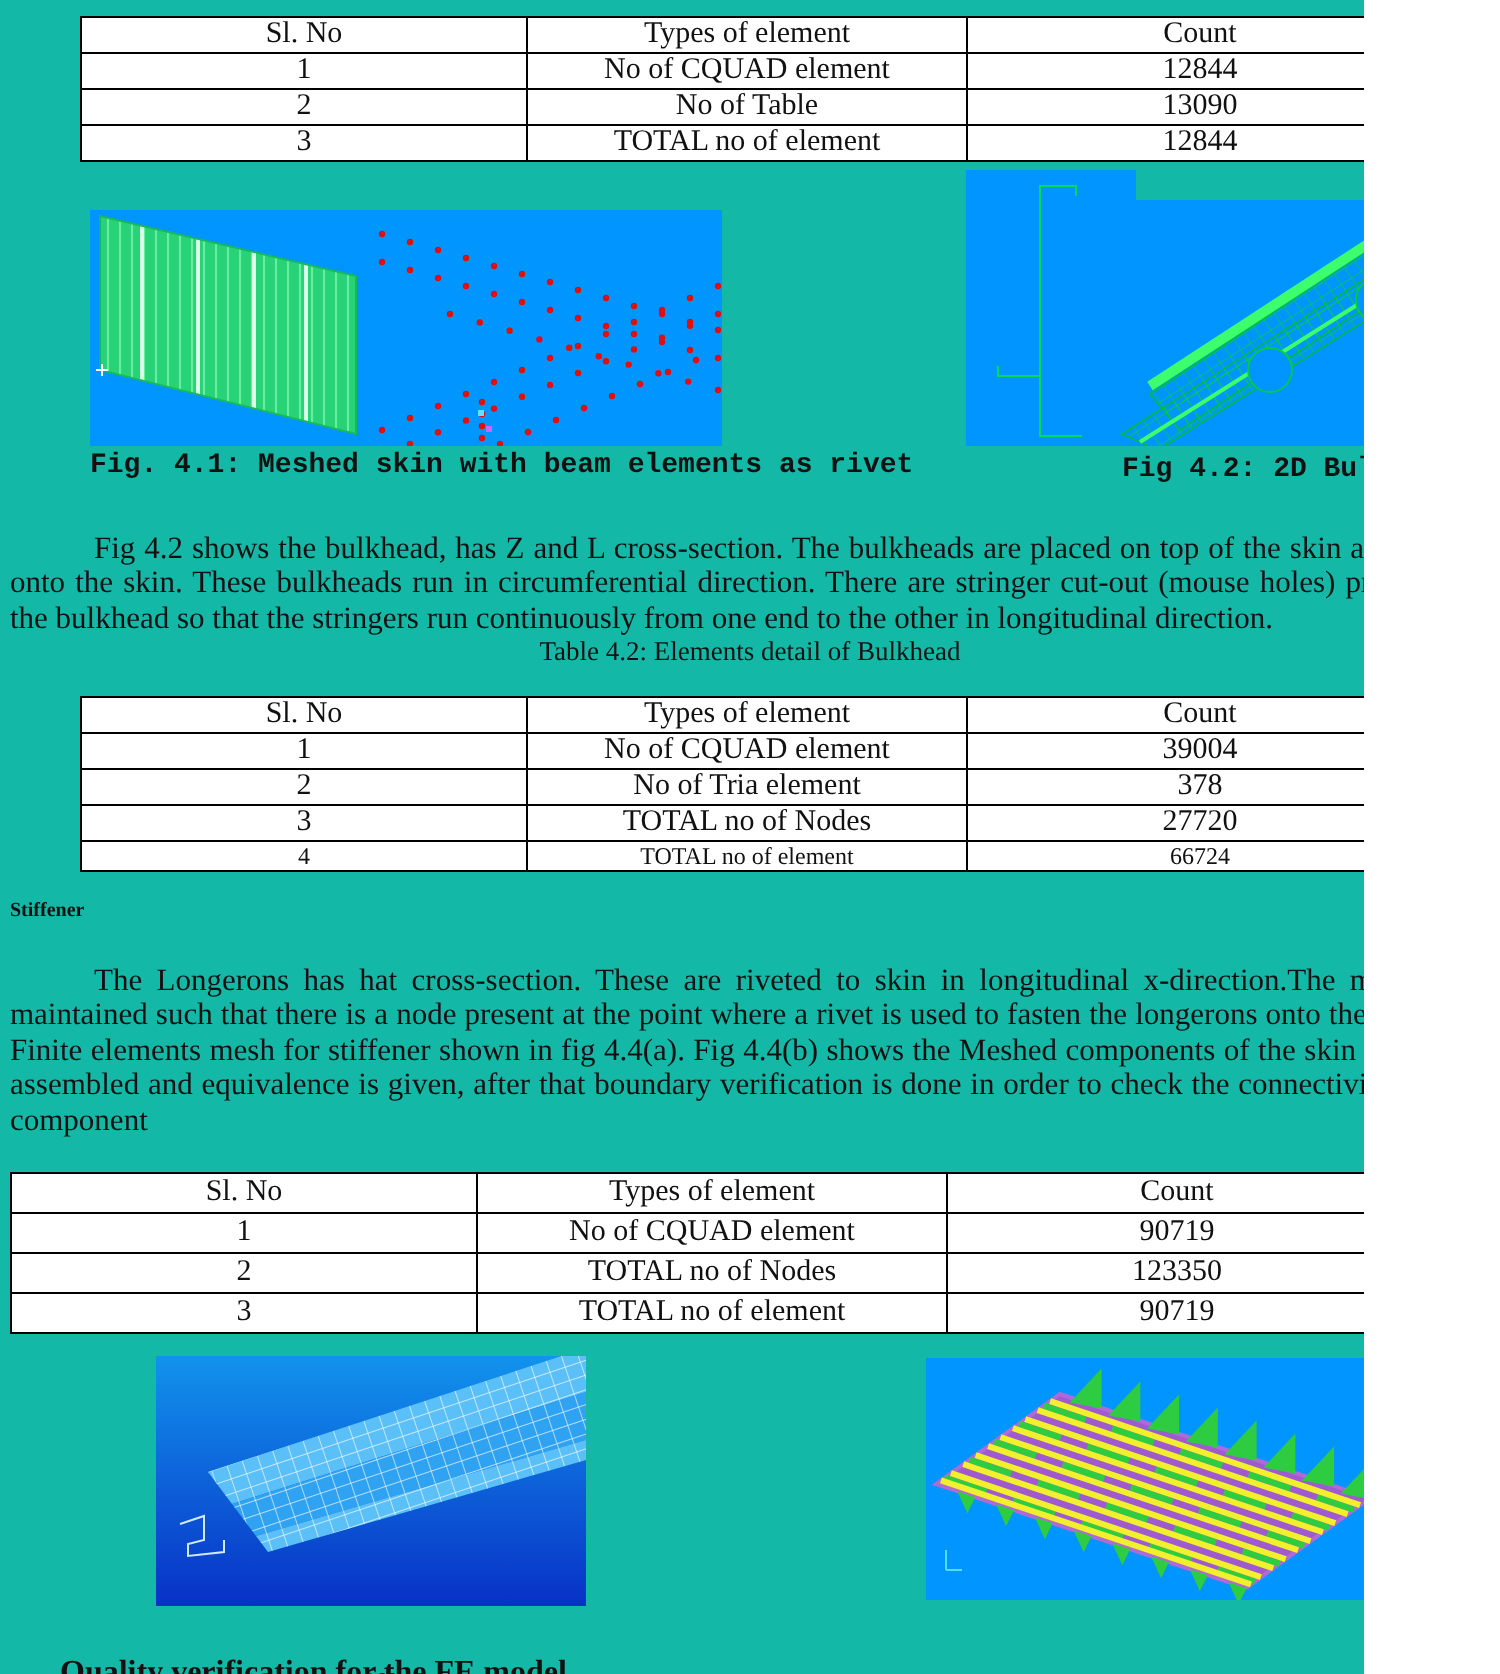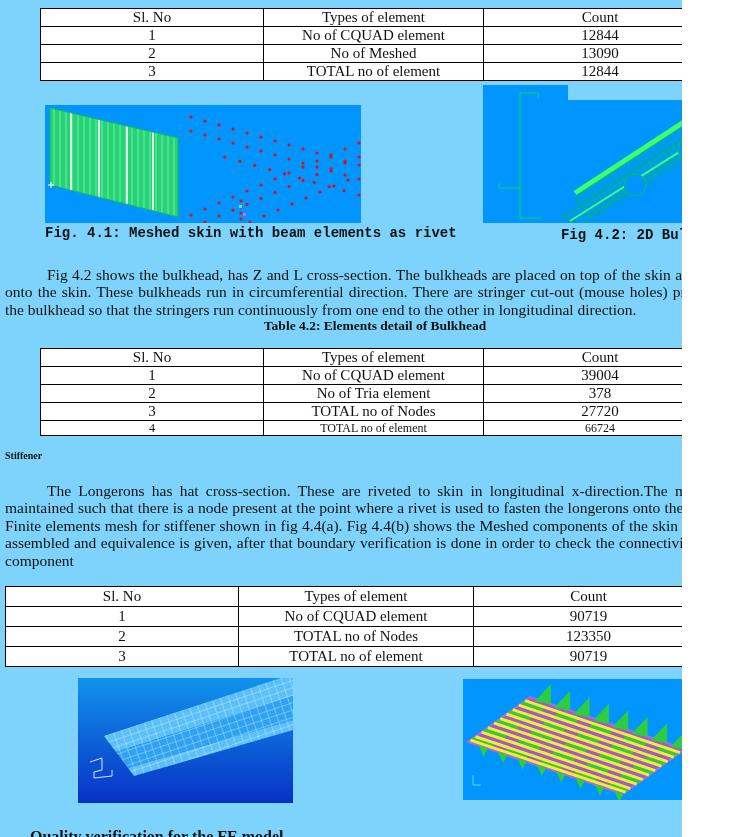--- a/index.html
+++ b/index.html
@@ -1,36 +1,36 @@
 <!DOCTYPE html>
 <html><head>
 <meta charset="utf-8">
 <style>
   html,body{margin:0;padding:0;background:#fff;}
   .page{
-    position:relative;width:682px;height:837px;background:#7dd3fc;
+    position:relative;width:682px;height:837px;background:#14b8a6;
     font-family:"Liberation Serif","DejaVu Serif",serif;color:#111;
     overflow:hidden;
   }
   
   table.dtable{border-collapse:collapse;table-layout:fixed;position:absolute;background:#fff;}
   table.dtable td{
     border:1px solid #000;text-align:center;vertical-align:middle;
     font-size:15px;height:17px;padding:0 2px;line-height:1.05;
     overflow:hidden;white-space:nowrap;
   }
   table.dtable tr.small td{font-size:12px;height:14px;}
   #table-skin{left:40px;top:8px;width:676px;}
   #table-bulkhead{left:40px;top:348px;width:676px;}
   #table-stiffener{left:5px;top:586px;width:698px;}
   #table-stiffener td{height:19px;}
   
   .figcap{position:absolute;font-weight:bold;font-size:14px;white-space:nowrap;}
   .figcap.center{text-align:right;font-family:Liberation Mono, monospace;}
-  .tablecap{position:absolute;left:0;width:750px;text-align:center;font-weight:bold;font-size:13.5px;}
+  .tablecap{position:absolute;left:0;width:750px;text-align:center;font-weight:normal;font-size:13.5px;}
   .para{position:absolute;left:5px;width:740px;text-align:justify;
         text-indent:42px;font-size:15.5px;line-height:17.6px;}
   .heading{position:absolute;left:5px;font-weight:bold;font-size:10px;}
   
   .fig{position:absolute;line-height:0;}
   #fig41{left:45px;top:105px;}
   #fig42{left:483px;top:85px;}
   #fig43a{left:78px;top:678px;}
   #fig43b{left:463px;top:679px;}
   #cap41{left:45px;top:225px;width:316px;}
@@ -56,21 +56,21 @@
       <td>Types of element</td>
       <td>Count</td>
     </tr>
     <tr>
       <td>1</td>
       <td>No of CQUAD element</td>
       <td>12844</td>
     </tr>
     <tr>
       <td>2</td>
-      <td>No of Meshed</td>
+      <td>No of Table</td>
       <td>13090</td>
     </tr>
     <tr>
       <td>3</td>
       <td>TOTAL no of element</td>
       <td>12844</td>
     </tr>
   </tbody>
     </table>
 

